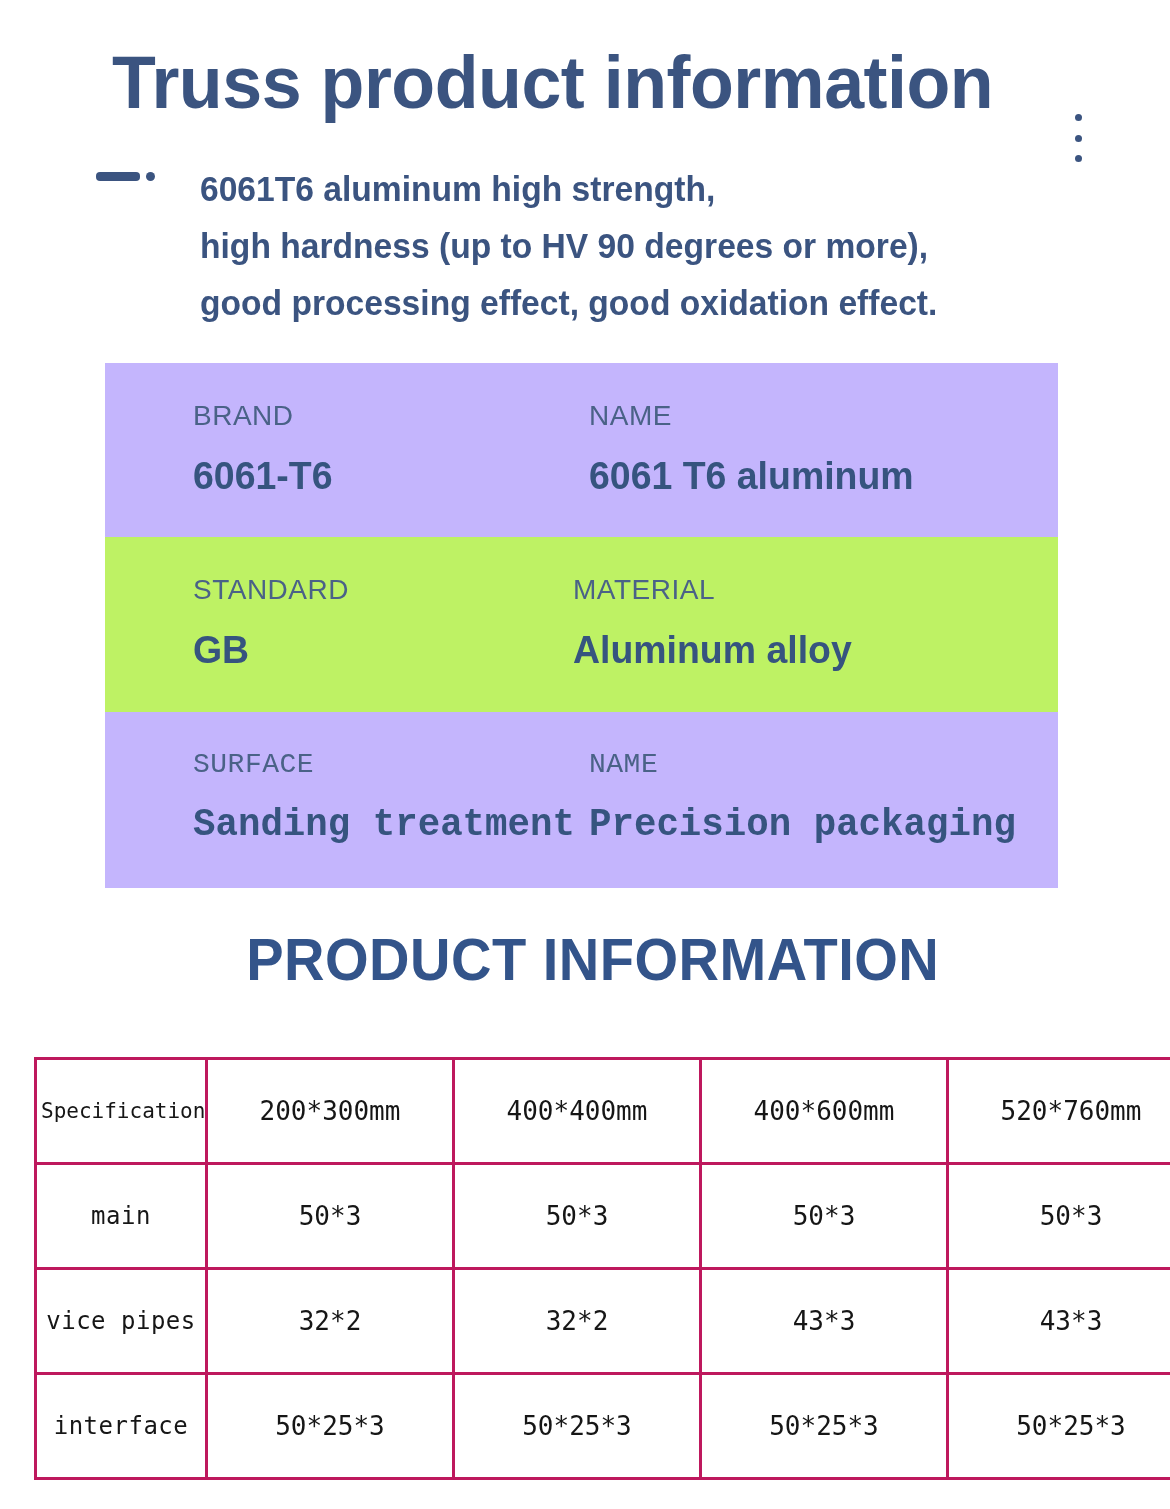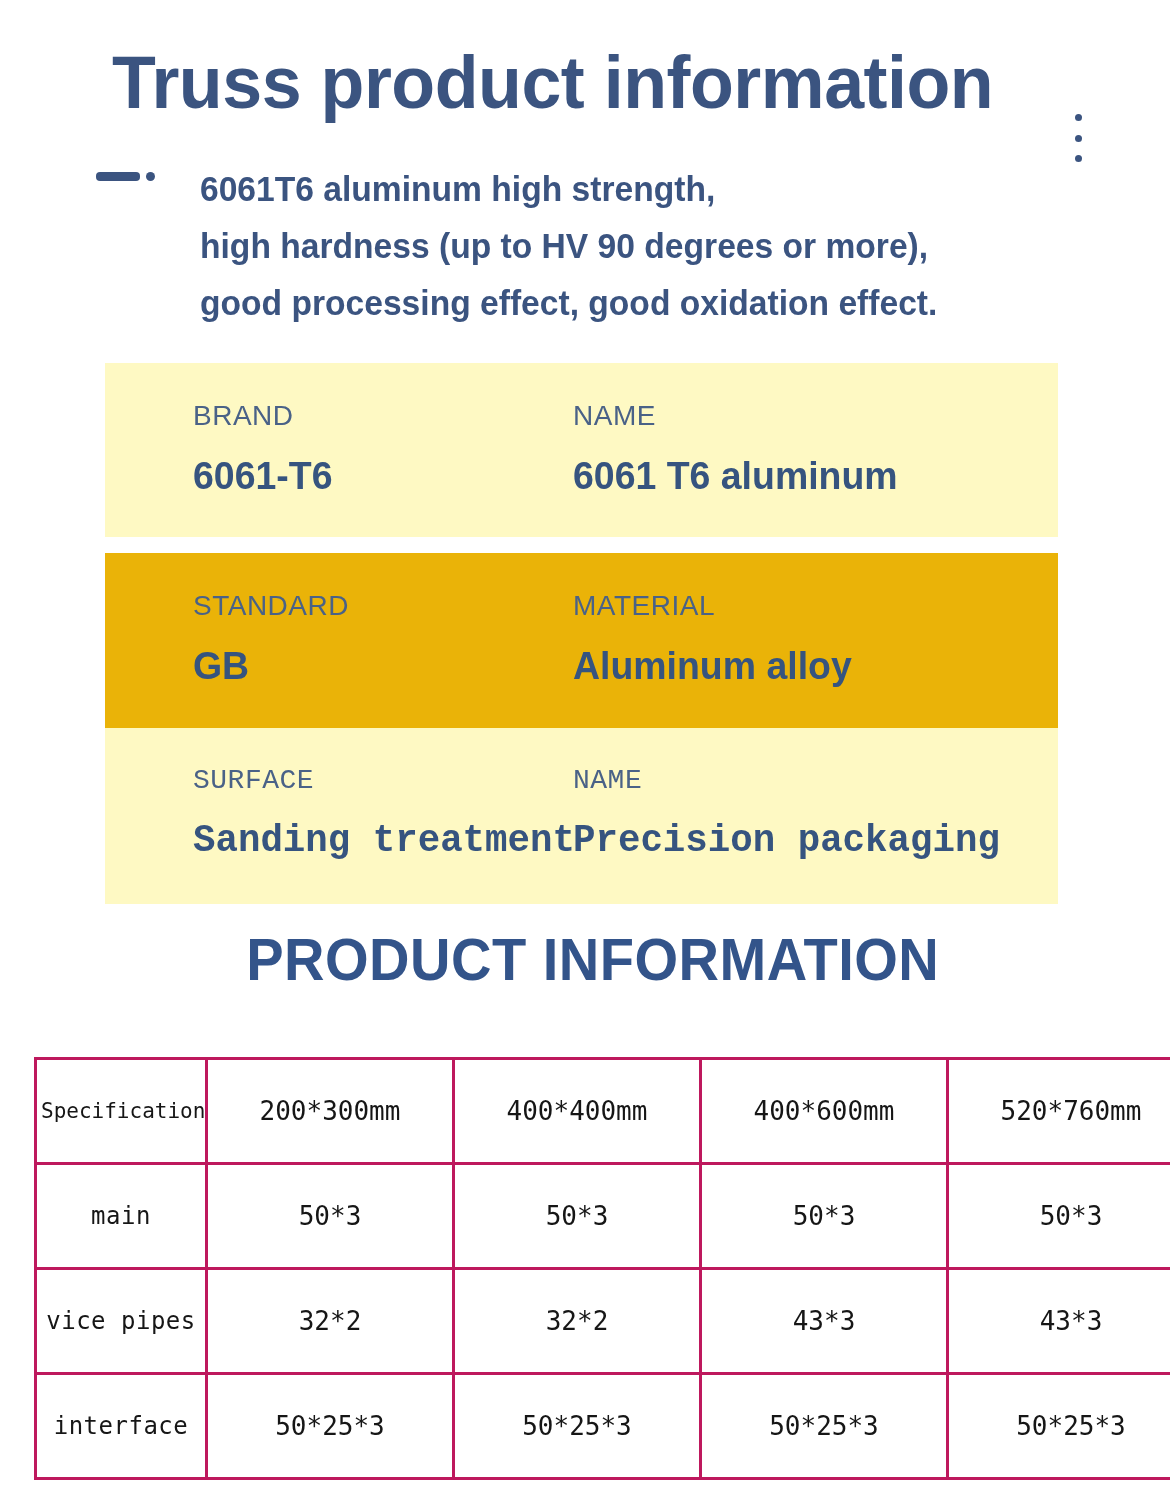--- a/index.html
+++ b/index.html
@@ -106,22 +106,22 @@
     top: 363px;
     width: 953px;
     height: 525px;
   }
   .spec-row {
     display: flex;
     width: 100%;
     box-sizing: border-box;
     padding-left: 88px;
   }
-  .spec-row.light { background: #fef9c3; }
-  .spec-row.dark  { background: #eab308; margin-top: 16px; }
+  .spec-row.light { background: #c4b5fd; gap: 16px; }
+  .spec-row.dark  { background: #bef264; }
   .spec-row.r1 { height: 174px; padding-top: 36px; }
   .spec-row.r2 { height: 175px; padding-top: 36px; }
   .spec-row.r3 { height: 176px; padding-top: 36px; font-family: Liberation Mono, monospace; }
 
   .spec-cell {
     box-sizing: border-box;
   }
   .spec-cell.c1 { width: 380px; }
   .spec-cell.c2 { width: 420px; }
 

